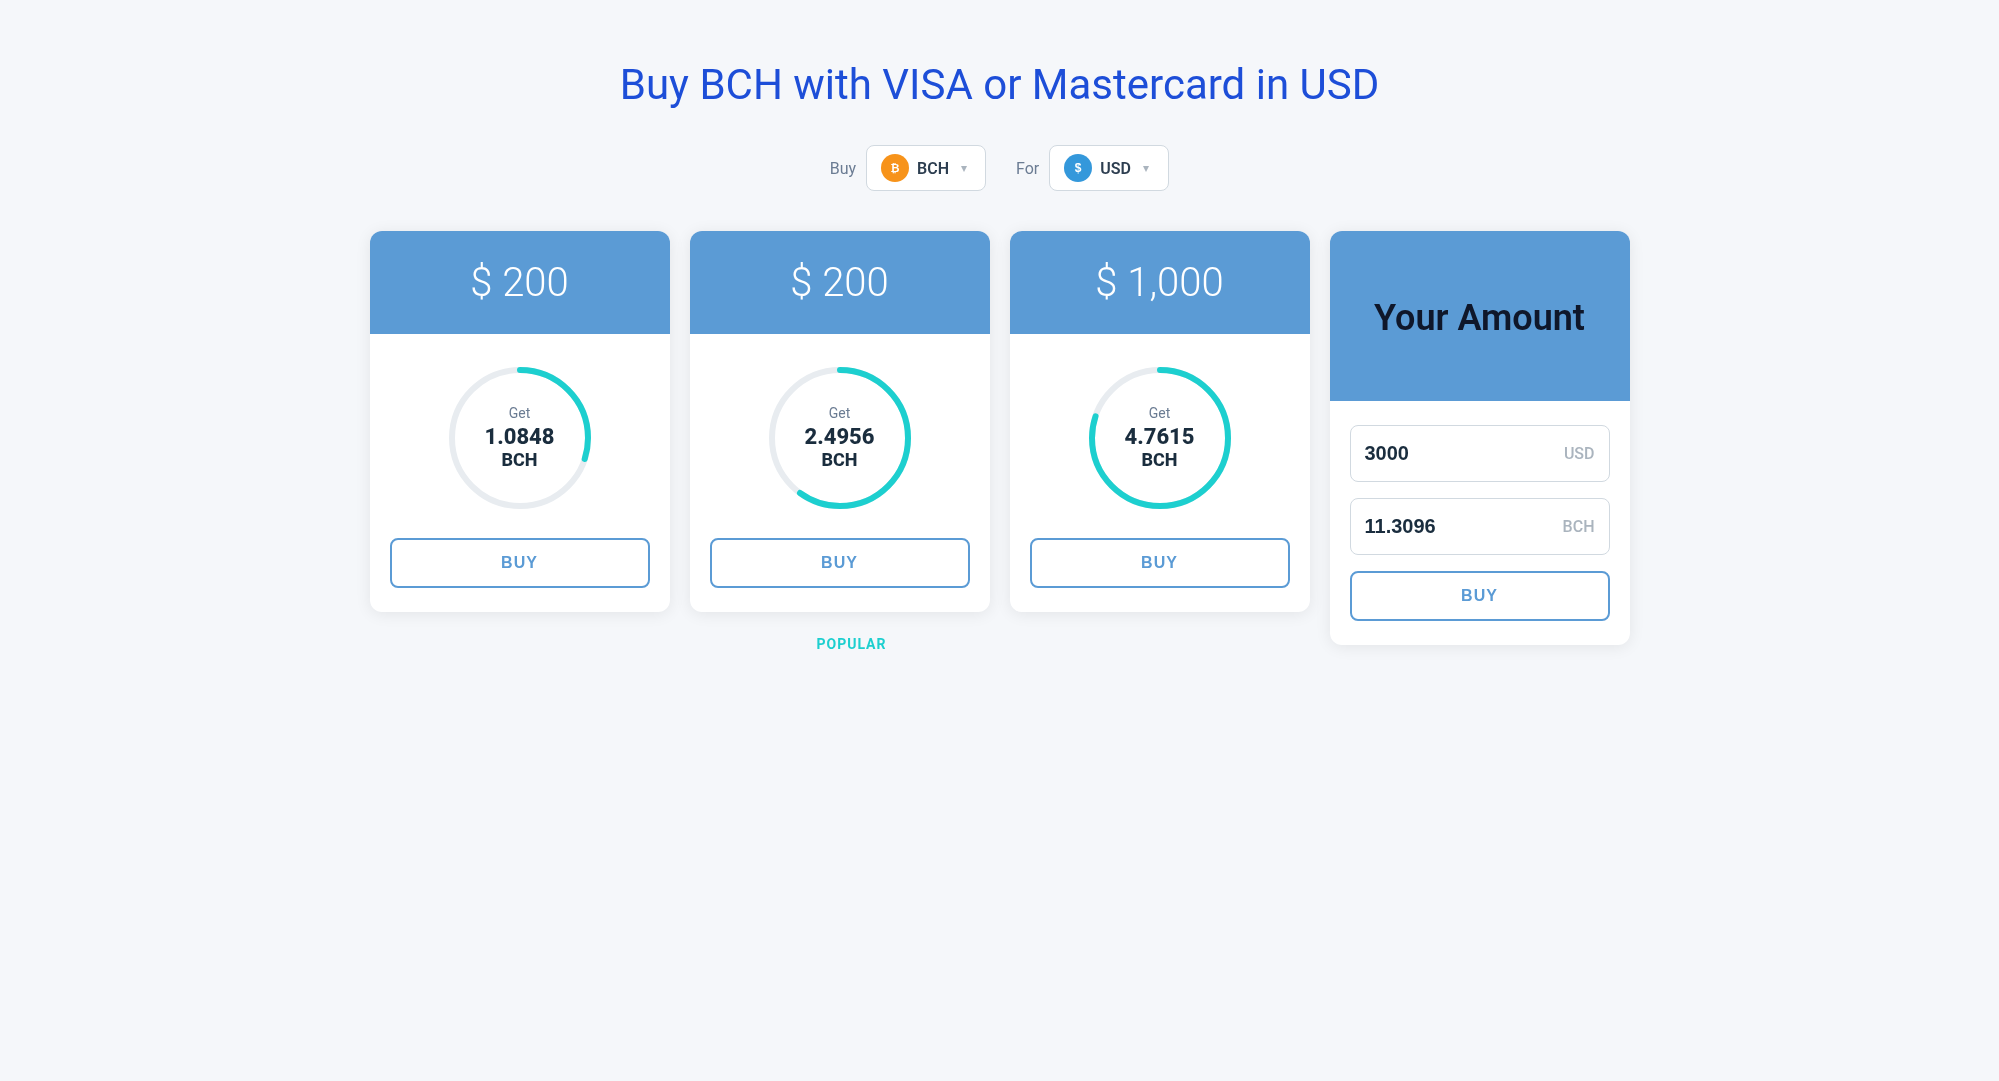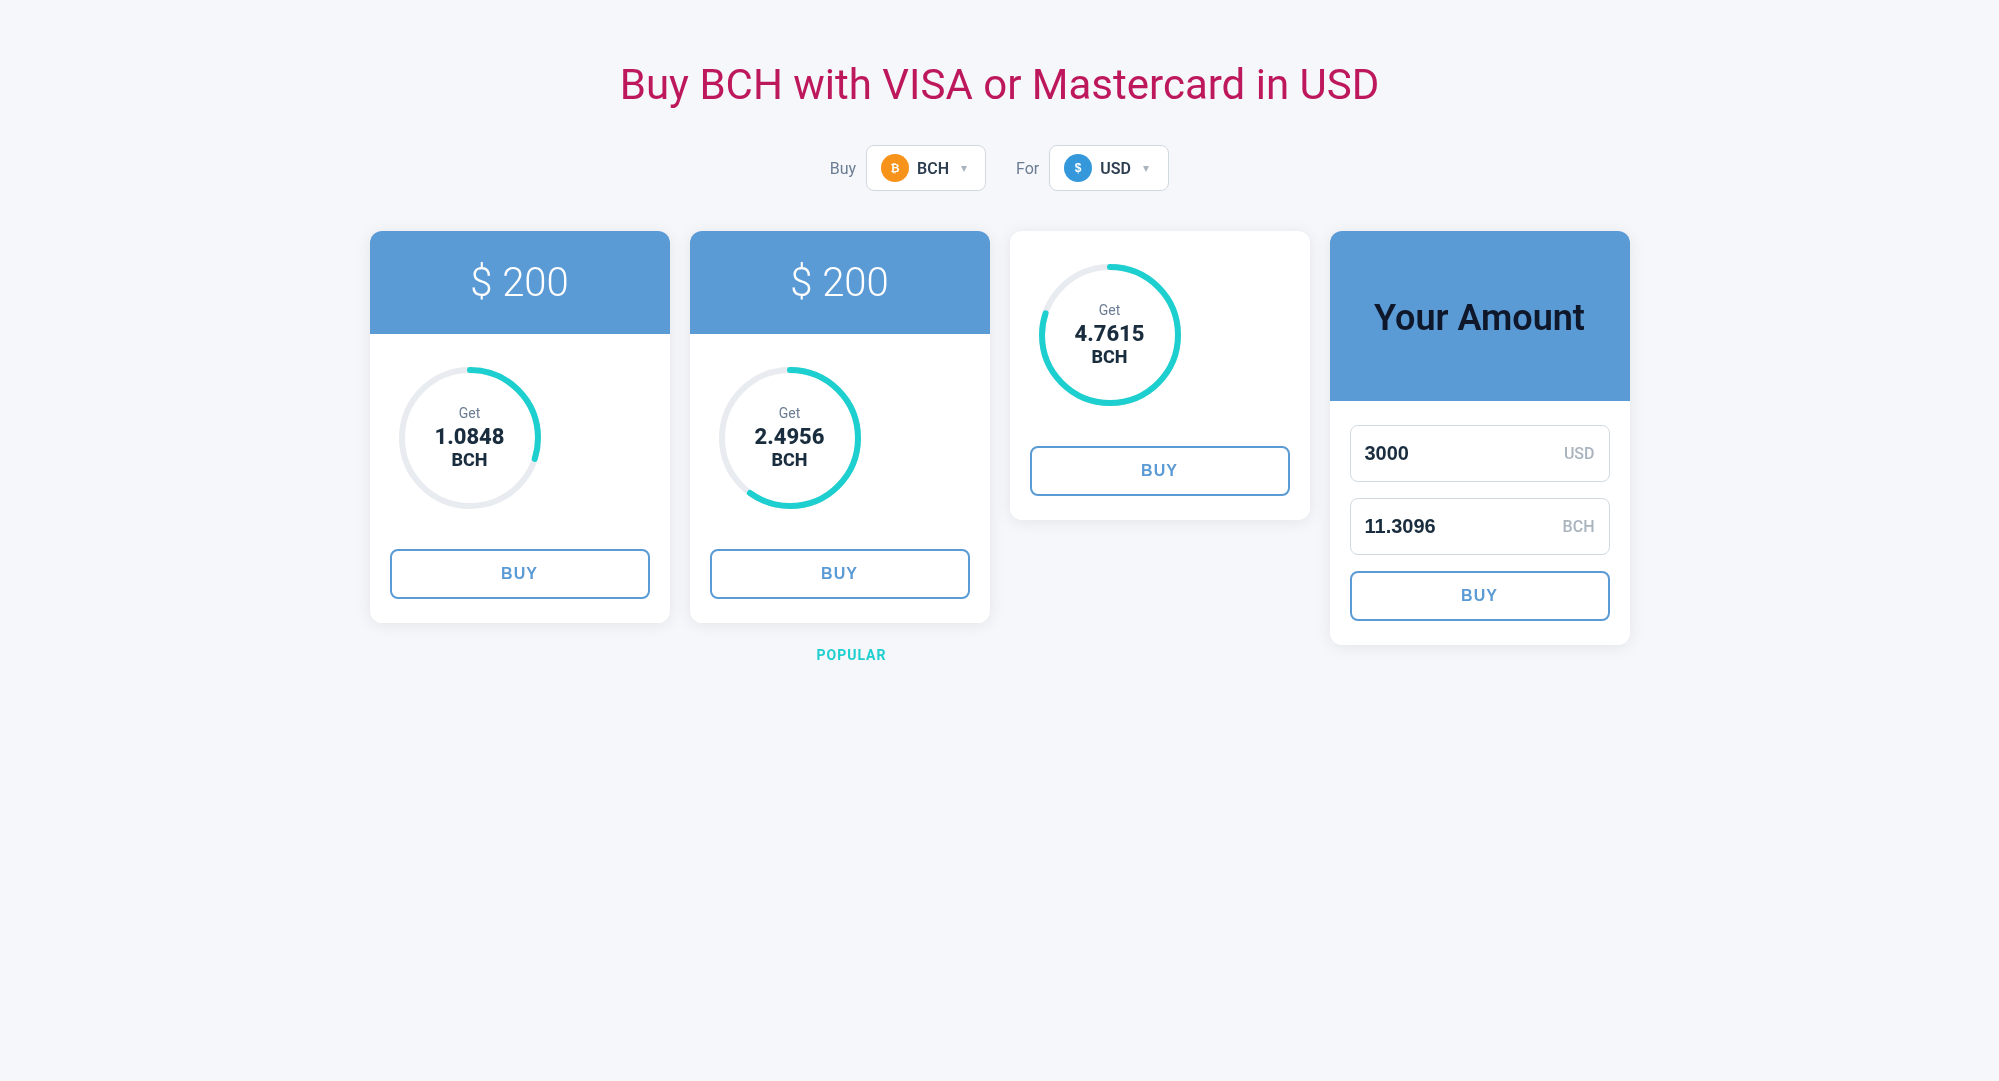--- a/index.html
+++ b/index.html
@@ -9,21 +9,21 @@
       min-height: 1081px;
       display: flex;
       flex-direction: column;
       align-items: center;
       padding: 60px 20px 40px;
     }
 
     .page-title {
       font-size: 42px;
       font-weight: 400;
-      color: #be185d;
+      color: #1d4ed8;
       margin-bottom: 36px;
       text-align: center;
     }
 
     .selectors-row {
       display: flex;
       align-items: center;
       gap: 30px;
       margin-bottom: 40px;
     }
@@ -124,22 +124,22 @@
       font-size: 36px;
       font-weight: 600;
       text-align: center;
       padding: 38px 20px 34px;
     }
 
     .card-body {
       padding: 24px 20px;
       display: flex;
       flex-direction: column;
-      align-items: flex-start;
-      gap: 31px;
+      align-items: center;
+      gap: 20px;
     }
 
     
     .circle-container {
       position: relative;
       width: 160px;
       height: 160px;
     }
 
     .circle-container svg {
@@ -331,20 +331,23 @@
           </div>
         </div>
         <button class="buy-button">BUY</button>
       </div>
     </div>
     <div class="popular-badge">POPULAR</div>
   </div>
 
   <div style="display:flex;flex-direction:column;align-items:center;">
     <div class="card">
+      <div class="card-header">
+        <span class="card-header-amount">$ 1,000</span>
+      </div>
       <div class="card-body">
         <div class="circle-container">
           <svg viewBox="0 0 160 160">
             <circle class="circle-bg" cx="80" cy="80" r="68"></circle>
             <circle class="circle-progress" cx="80" cy="80" r="68" stroke-dasharray="427" stroke-dashoffset="85"></circle>
           </svg>
           <div class="circle-text">
             <span class="circle-get">Get</span>
             <span class="circle-value">4.7615</span>
             <span class="circle-currency">BCH</span>

